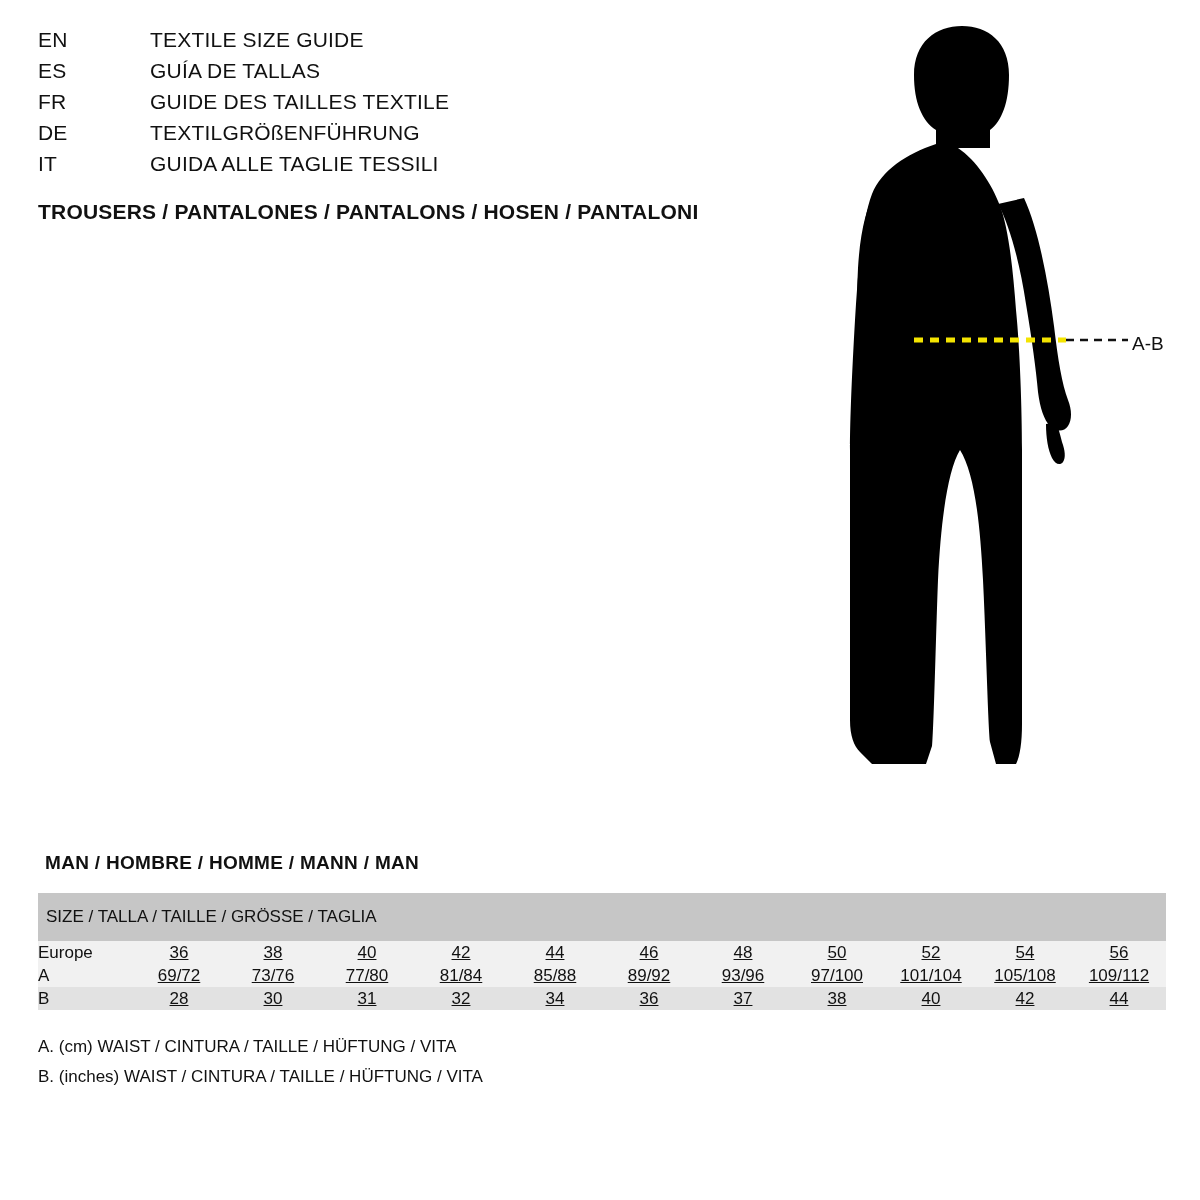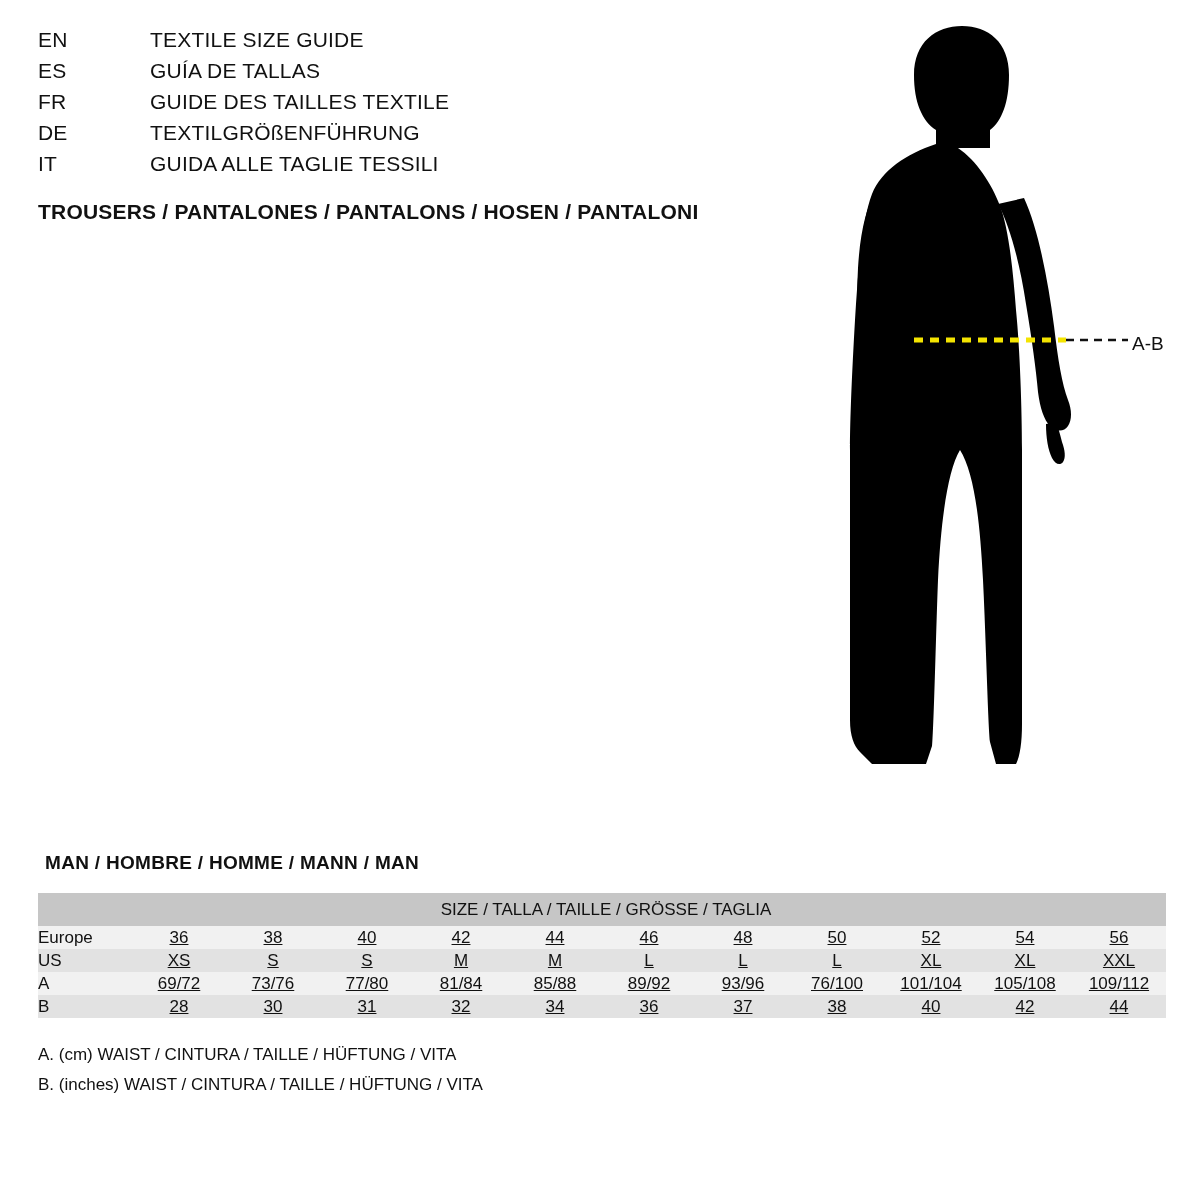--- a/index.html
+++ b/index.html
@@ -94,23 +94,22 @@
     font-size: 17px;
     color: #111;
     height: 23px;
     padding: 0;
     vertical-align: middle;
   }
   tr.head-row td {
     background: #c6c6c6;
     font-size: 17px;
     padding-left: 8px;
-    height: 33px;
+    height: 48px;
     font-weight: normal;
-    text-align: center;
   }
   tr.band-light td { background: #f1f1f1; }
   tr.band-dark td  { background: #e2e2e2; }
   td.rowlabel {
     padding-left: 8px;
     text-align: left;
     width: 160px;
   }
   td.val {
     text-align: center;
@@ -220,45 +219,31 @@
       <td class="val">42</td>
       <td class="val">44</td>
       <td class="val">46</td>
       <td class="val">48</td>
       <td class="val">50</td>
       <td class="val">52</td>
       <td class="val">54</td>
       <td class="val">56</td>
     </tr>
 
-    <tr class="band-dark">
-      <td class="rowlabel">US</td>
-      <td class="val">XS</td>
-      <td class="val">S</td>
-      <td class="val">S</td>
-      <td class="val">M</td>
-      <td class="val">M</td>
-      <td class="val">L</td>
-      <td class="val">L</td>
-      <td class="val">L</td>
-      <td class="val">XL</td>
-      <td class="val">XL</td>
-      <td class="val">XXL</td>
-    </tr>
 
     <tr class="band-light">
       <td class="rowlabel">A</td>
       <td class="val">69/72</td>
       <td class="val">73/76</td>
       <td class="val">77/80</td>
       <td class="val">81/84</td>
       <td class="val">85/88</td>
       <td class="val">89/92</td>
       <td class="val">93/96</td>
-      <td class="val">76/100</td>
+      <td class="val">97/100</td>
       <td class="val">101/104</td>
       <td class="val">105/108</td>
       <td class="val">109/112</td>
     </tr>
 
     <tr class="band-dark">
       <td class="rowlabel">B</td>
       <td class="val">28</td>
       <td class="val">30</td>
       <td class="val">31</td>

